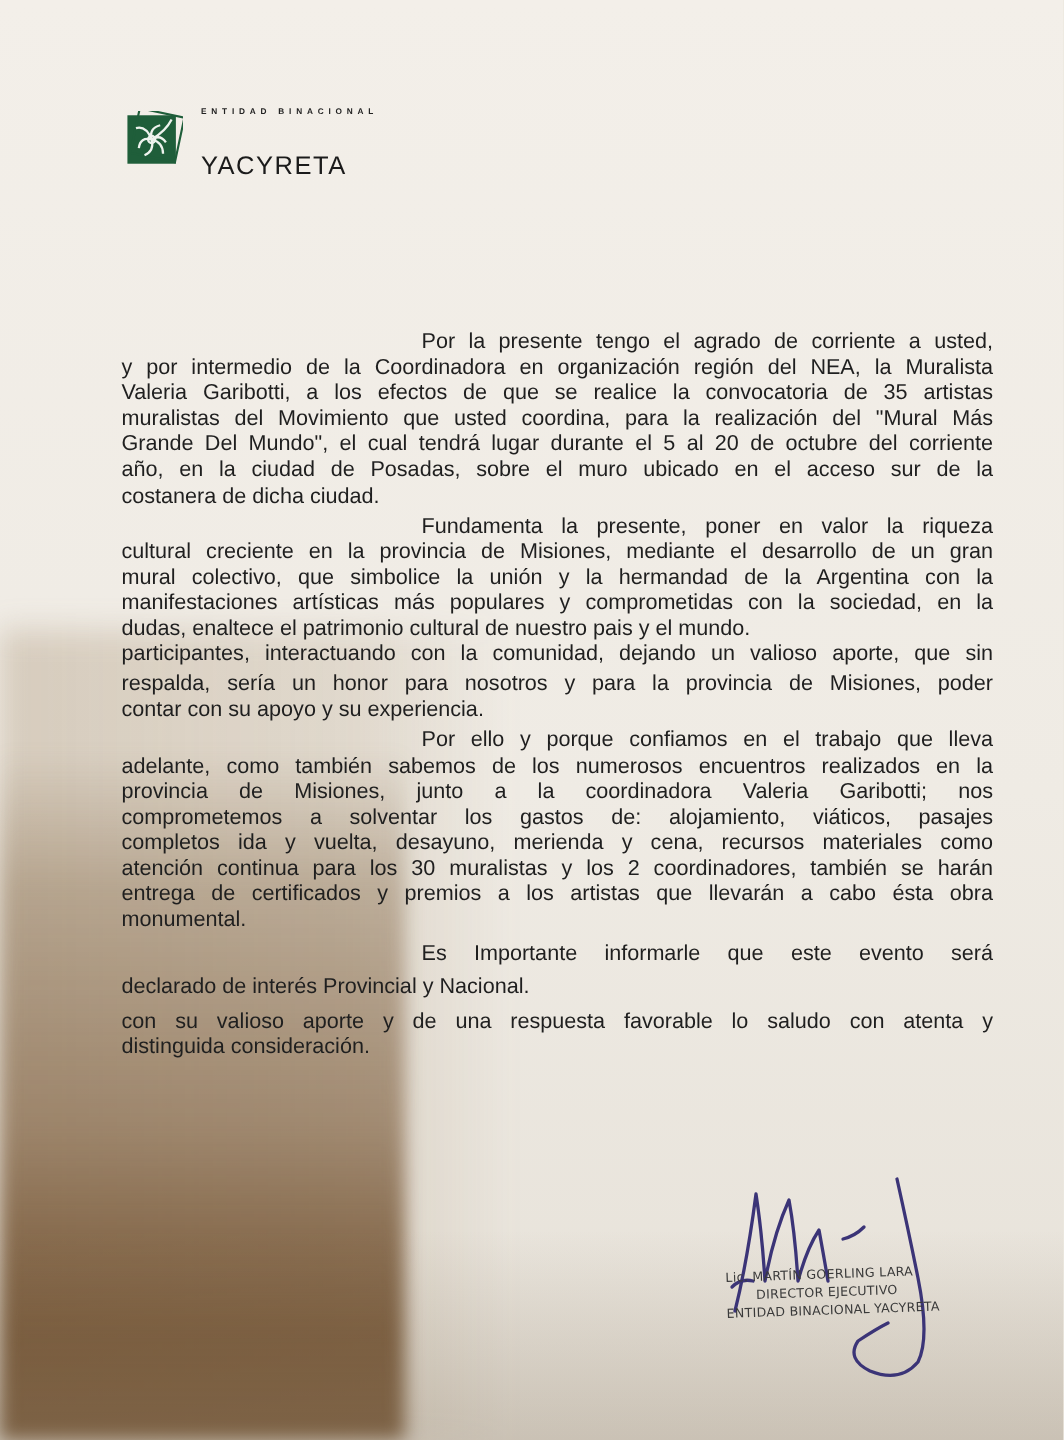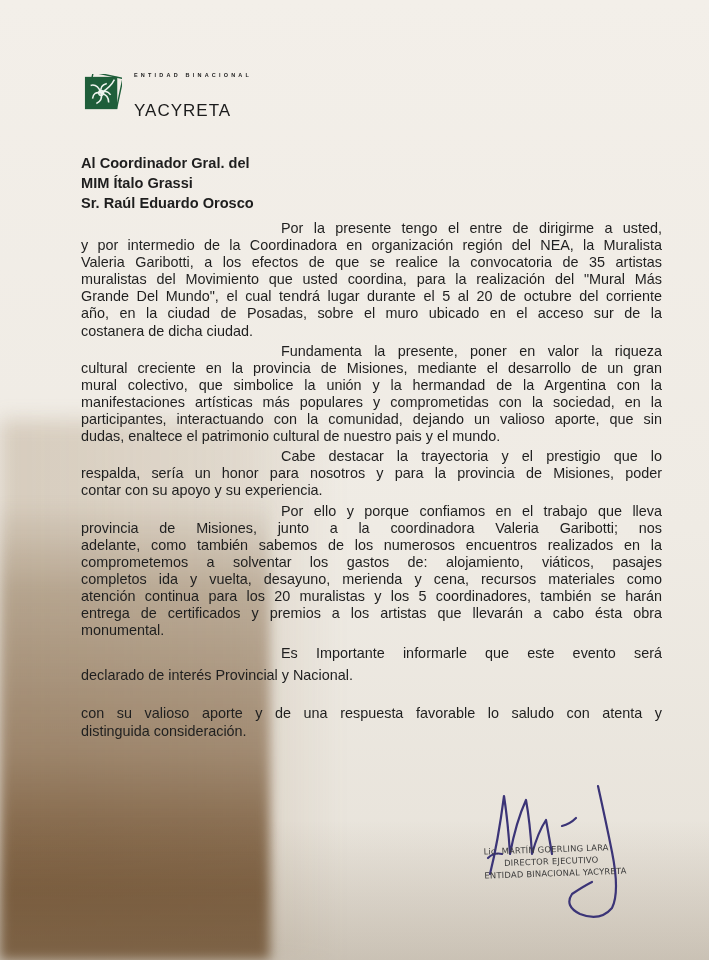--- a/index.html
+++ b/index.html
@@ -83,76 +83,70 @@
         <path d="M18 20 q10 -6 14 -14"></path>
         <circle cx="18" cy="20" r="2.5"></circle>
       </g>
     </svg>
     <div class="logo-text">
       <span class="logo-sub">ENTIDAD BINACIONAL</span>
       <span class="logo-main">YACYRETA</span>
     </div>
   </div>
 
-  <div class="address">
-    <div>Al Coordinador Gral. del</div>
-    <div>MIM Ítalo Grassi</div>
-    <div>Sr. Raúl Eduardo Orosco</div>
-  </div>
 
   <div class="body-text">
 
     <div>
-      <span class="line indent">Por la presente tengo el entre de dirigirme a usted,</span>
+      <span class="line indent">Por la presente tengo el agrado de corriente a usted,</span>
       <span class="line">y por intermedio de la Coordinadora en organización región del NEA, la Muralista</span>
       <span class="line">Valeria Garibotti, a los efectos de que se realice la convocatoria de 35 artistas</span>
       <span class="line">muralistas del Movimiento que usted coordina, para la realización del "Mural Más</span>
       <span class="line">Grande Del Mundo", el cual tendrá lugar durante el 5 al 20 de octubre del corriente</span>
       <span class="line">año, en la ciudad de Posadas, sobre el muro ubicado en el acceso sur de la</span>
       <span class="line last">costanera de dicha ciudad.</span>
     </div>
     <div class="gap"></div>
 
     <div>
       <span class="line indent">Fundamenta la presente, poner en valor la riqueza</span>
       <span class="line">cultural creciente en la provincia de Misiones,  mediante el desarrollo de un gran</span>
       <span class="line">mural colectivo, que simbolice la unión y la hermandad de la Argentina con la</span>
       <span class="line">manifestaciones artísticas más populares y comprometidas con la sociedad, en la</span>
+      <span class="line last">dudas, enaltece el patrimonio cultural de nuestro pais y el mundo.</span>
       <span class="line">participantes, interactuando con la comunidad, dejando un valioso aporte, que sin</span>
-      <span class="line last">dudas, enaltece el patrimonio cultural de nuestro pais y el mundo.</span>
     </div>
     <div class="gap"></div>
 
     <div>
-      <span class="line indent">Cabe destacar la trayectoria y el prestigio que lo</span>
       <span class="line">respalda, sería un honor para nosotros y para la provincia de Misiones, poder</span>
       <span class="line last">contar con su apoyo  y su experiencia.</span>
     </div>
     <div class="gap"></div>
 
     <div>
       <span class="line indent">Por ello y porque confiamos en el trabajo que lleva</span>
+      <span class="line">adelante, como también sabemos de los numerosos encuentros realizados en la</span>
       <span class="line">provincia de Misiones, junto a la coordinadora Valeria Garibotti; nos</span>
-      <span class="line">adelante, como también sabemos de los numerosos encuentros realizados en la</span>
       <span class="line">comprometemos a solventar los gastos de: alojamiento, viáticos, pasajes</span>
       <span class="line">completos ida y vuelta, desayuno, merienda y cena, recursos materiales como</span>
-      <span class="line">atención continua para los 20 muralistas y los 5 coordinadores, también se harán</span>
+      <span class="line">atención continua para los 30 muralistas y los 2 coordinadores, también se harán</span>
       <span class="line">entrega de certificados y premios a los artistas que llevarán a cabo ésta obra</span>
       <span class="line last">monumental.</span>
     </div>
     <div class="gap" style="height:6px"></div>
 
     <div>
       <span class="line indent">Es Importante informarle que este evento será</span>
       <span class="line last" style="margin-top:5px">declarado de interés Provincial y Nacional.</span>
     </div>
     <div class="gap" style="height:4px"></div>
 
     <div>
-      <span class="line" style="margin-top:17px">con su valioso aporte y de una respuesta favorable lo saludo con atenta y</span>
+      <span class="line" style="margin-top:2px">con su valioso aporte y de una respuesta favorable lo saludo con atenta y</span>
       <span class="line last">distinguida consideración.</span>
     </div>
   </div>
 
   <svg class="signature" viewBox="0 0 180 140">
     <g fill="none" stroke="#3b3477" stroke-width="2.2" stroke-linecap="round" stroke-linejoin="round">
       <path d="M10 92 Q18 60 24 14 Q28 40 30 72 Q36 40 46 18 Q50 40 52 72 Q58 50 66 38 Q70 60 72 72"></path>
       <path d="M82 44 Q90 42 96 36"></path>
       <path d="M118 4 Q126 40 132 70 Q140 110 132 126 Q120 140 100 132 Q84 124 92 112 Q104 104 112 100"></path>
       <path d="M8 76 Q14 70 22 72"></path>

